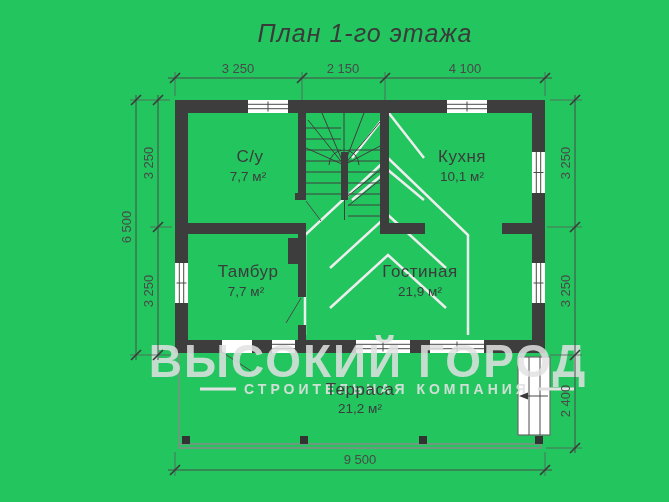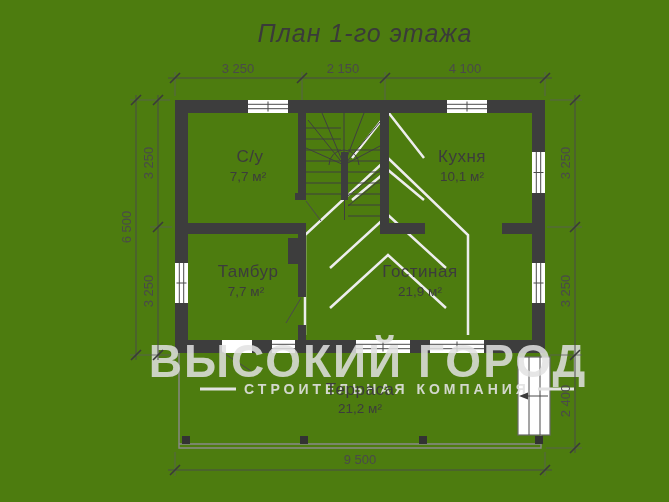--- a/index.html
+++ b/index.html
@@ -1,16 +1,16 @@
 <!DOCTYPE html>
 <html><head>
 <meta charset="utf-8">
 <style>
   html,body{margin:0;padding:0;background:#fff;}
-  .page{position:relative;width:669px;height:502px;background:#4d7c0f;overflow:hidden;
+  .page{position:relative;width:669px;height:502px;background:#22c55e;overflow:hidden;
         font-family:"Liberation Sans",sans-serif;}
   svg{position:absolute;left:0;top:0;}
   .title-text{font-family:"Liberation Sans",sans-serif;font-style:italic;
               font-size:25px;letter-spacing:1px;fill:#3a3a3a;}
   .room-name{font-size:17px;fill:#3c3c3c;letter-spacing:.5px;}
   .room-area{font-size:13.5px;fill:#3c3c3c;}
   .dim-text{font-size:13px;fill:#4a4a4a;}
   .wm-big{font-size:46px;font-weight:bold;letter-spacing:2px;fill:#e2e2e2;opacity:.85;}
   .wm-small{font-size:14px;font-weight:bold;letter-spacing:4px;fill:#e2e2e2;opacity:.9;}
   .wall{fill:#3d3d3d;stroke:none;}

